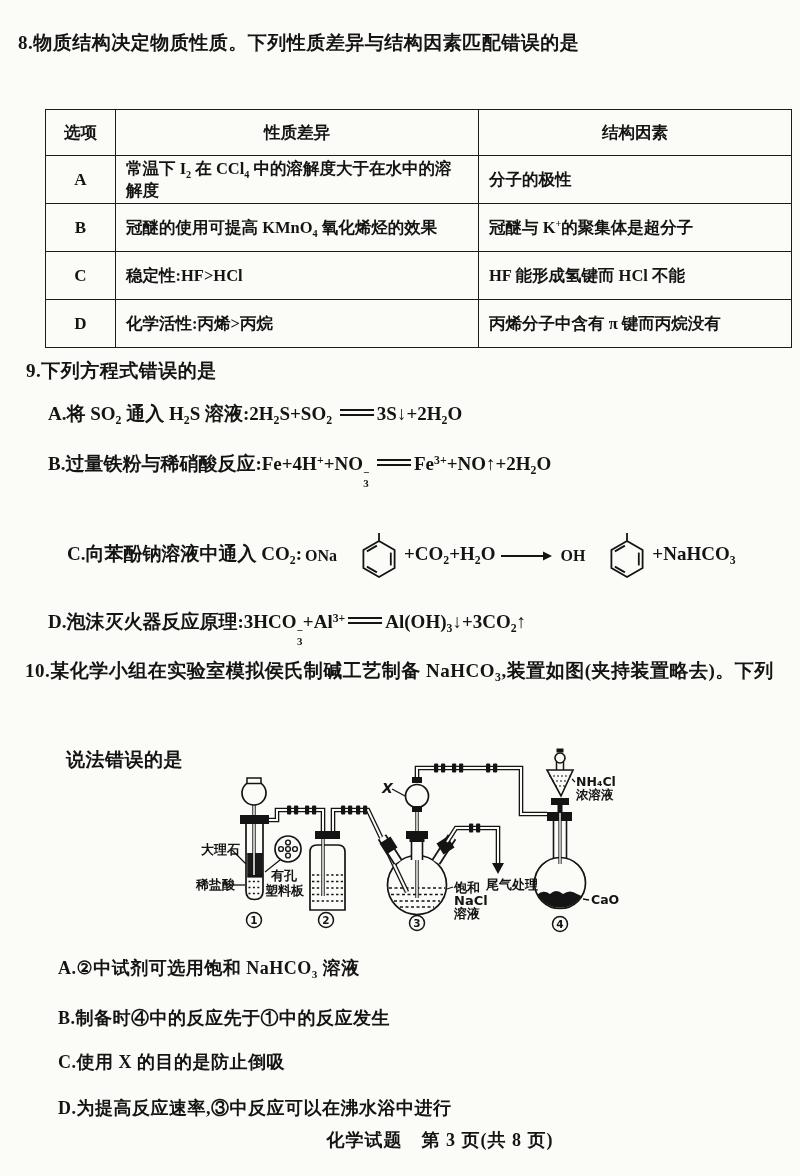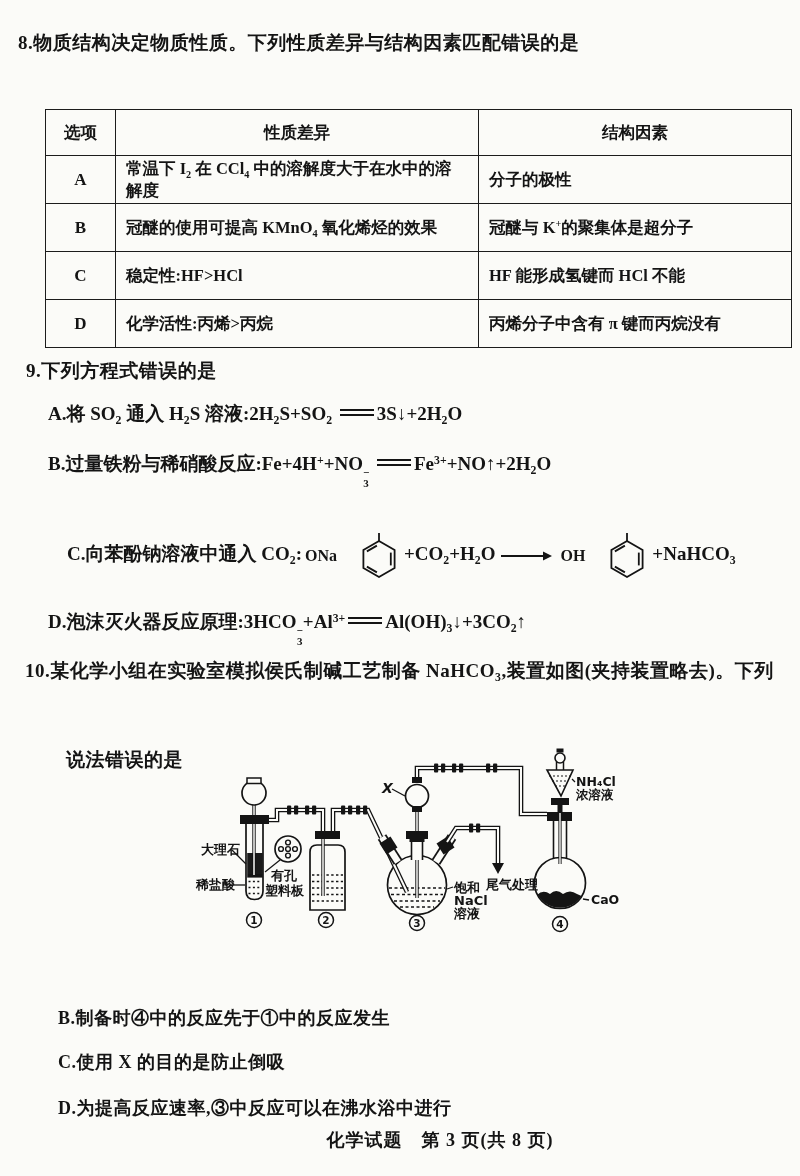--- a/index.html
+++ b/index.html
@@ -282,19 +282,20 @@
       <text x="69" y="176" font-size="10.5" text-anchor="middle">1</text>
       <circle cx="141" cy="172" r="7.5" fill="none" stroke="#141414" stroke-width="1.5"></circle>
       <text x="141" y="176" font-size="10.5" text-anchor="middle">2</text>
       <circle cx="232" cy="175" r="7.5" fill="none" stroke="#141414" stroke-width="1.5"></circle>
       <text x="232" y="179" font-size="10.5" text-anchor="middle">3</text>
       <circle cx="375" cy="176" r="7.5" fill="none" stroke="#141414" stroke-width="1.5"></circle>
       <text x="375" y="180" font-size="10.5" text-anchor="middle">4</text>
     </g>
   </svg>
 
+  <div class="abs opt" style="left:58px;top:956px;"><span>A.②中试剂可选用饱和 NaHCO</span><sub>3</sub><span> 溶液</span></div>
   <div class="abs opt" style="left:58px;top:1006px;">B.制备时④中的反应先于①中的反应发生</div>
   <div class="abs opt" style="left:58px;top:1050px;text-align:right;">C.使用 X 的目的是防止倒吸</div>
   <div class="abs opt" style="left:58px;top:1096px;">D.为提高反应速率,③中反应可以在沸水浴中进行</div>
 
   <div class="abs footer" style="left:0;top:1128px;">化学试题　第 3 页(共 8 页)</div>
 
 </div>
 
 </body></html>

